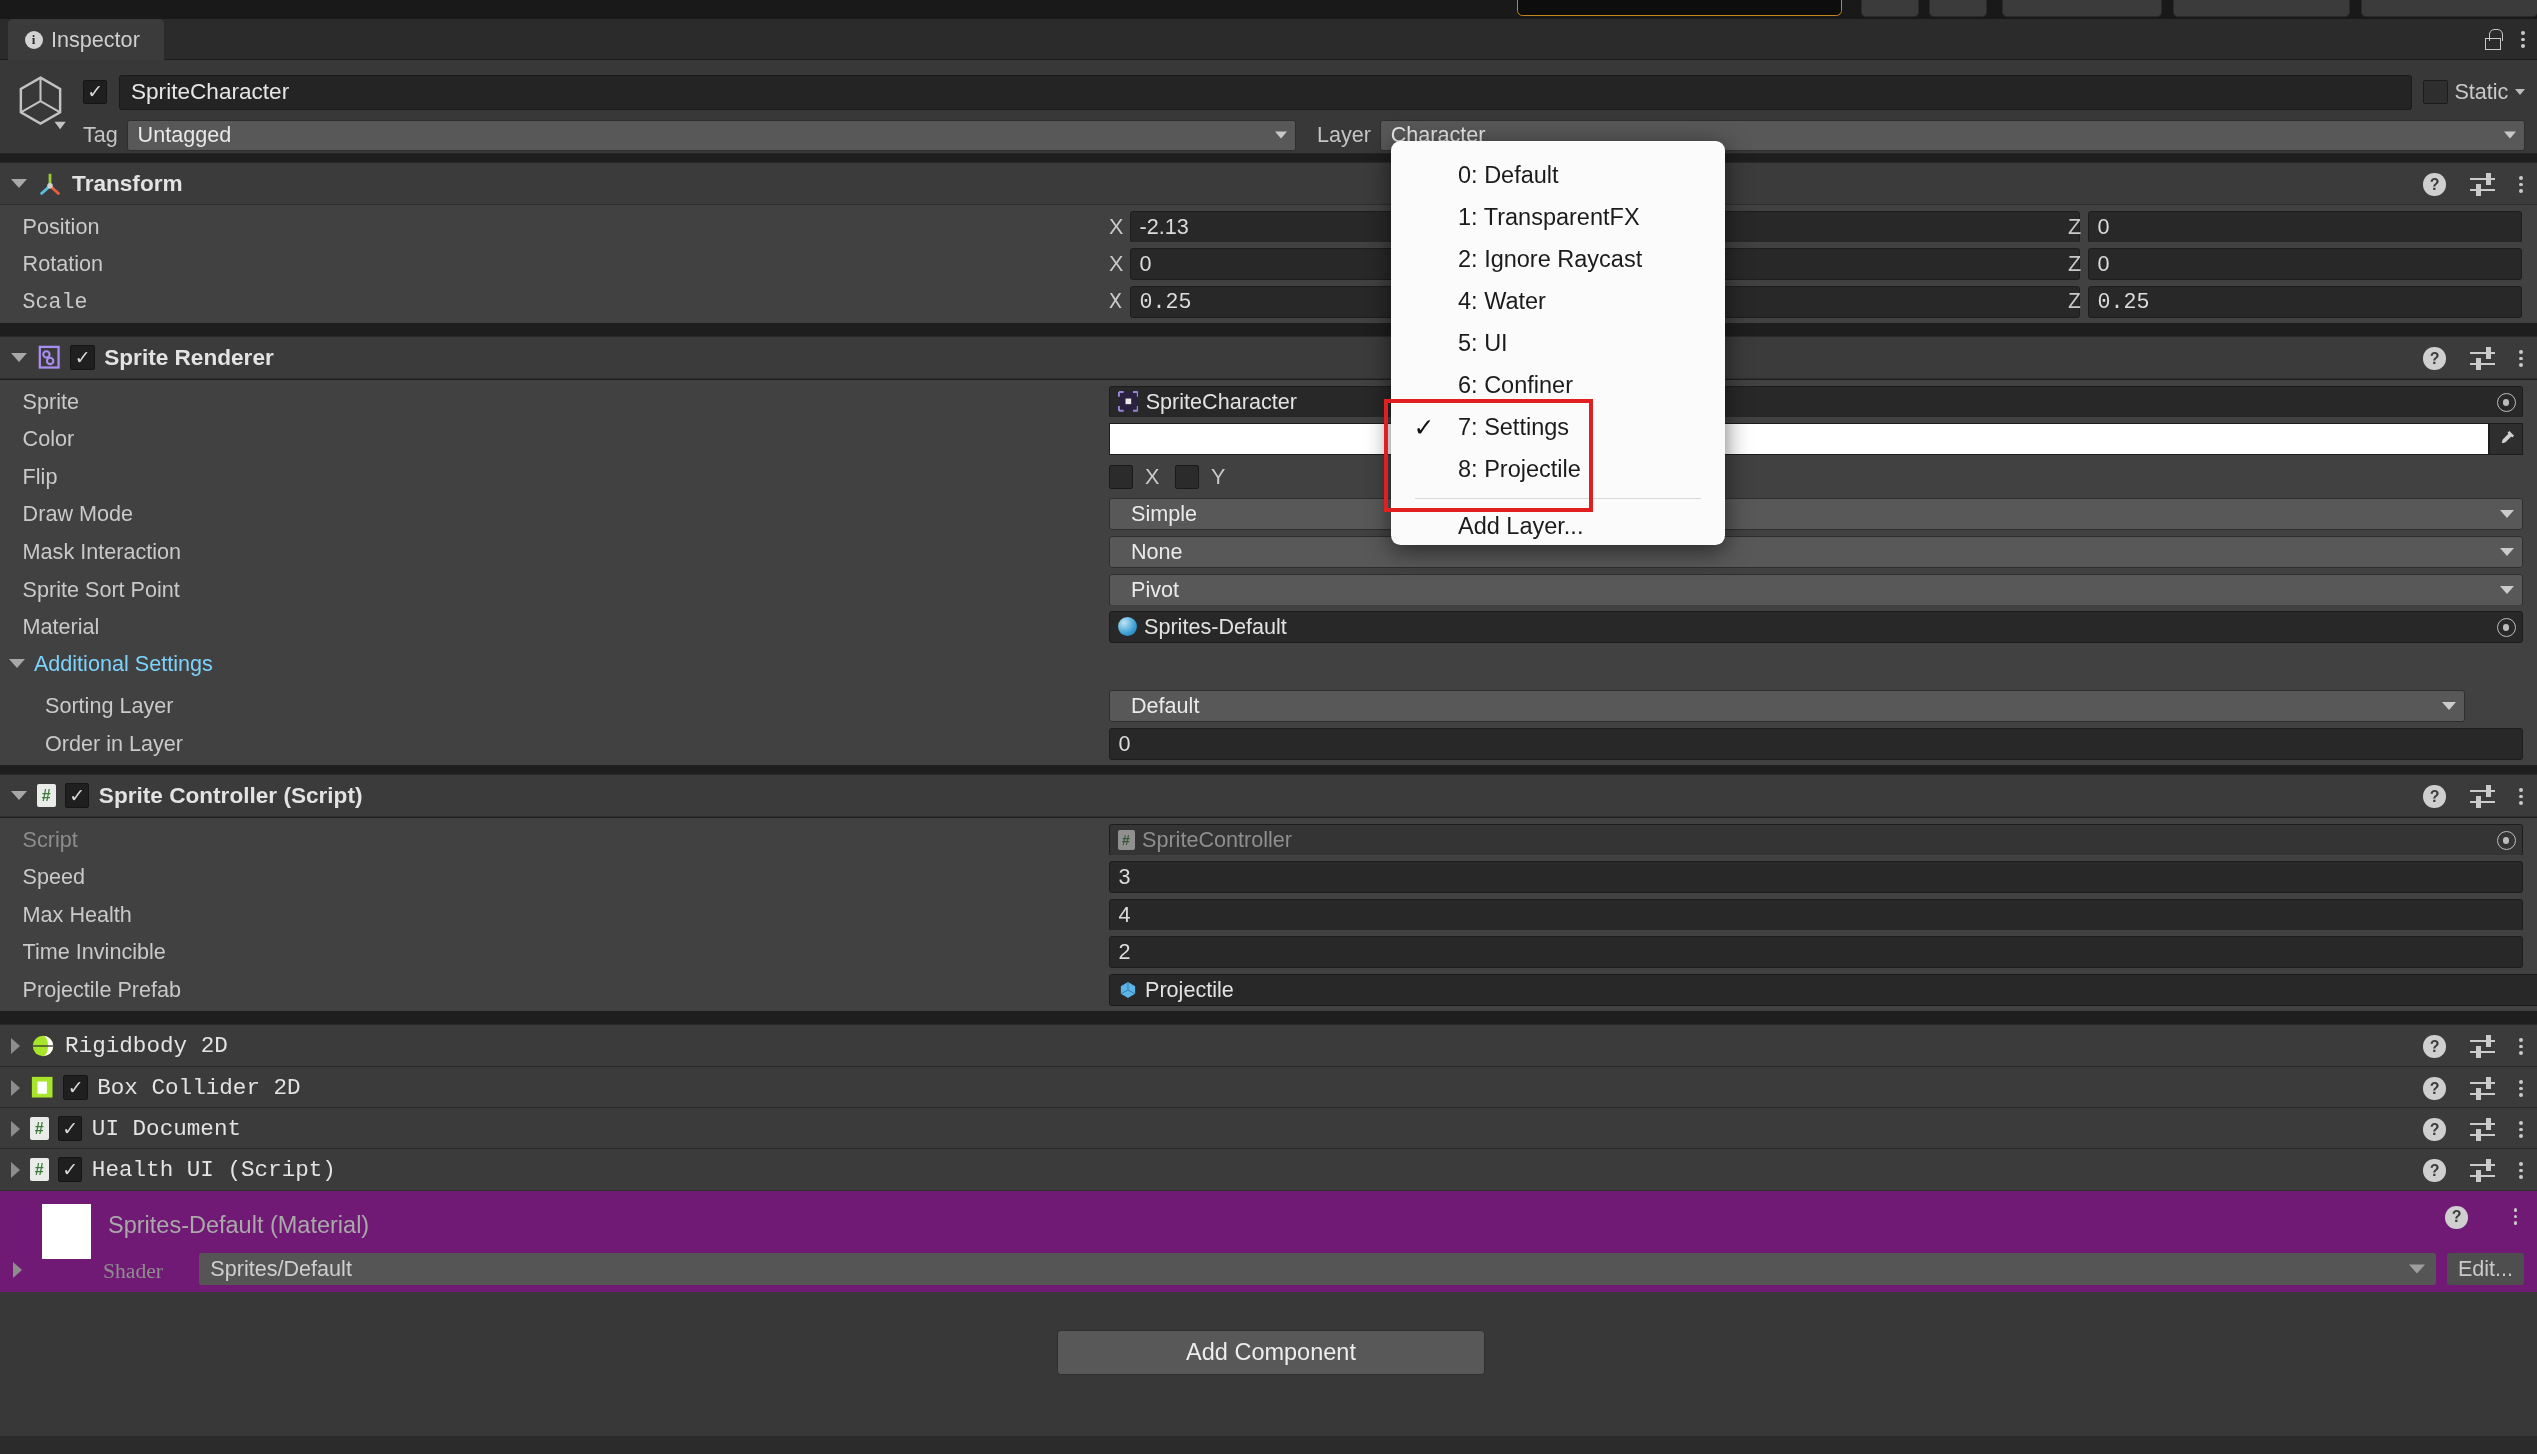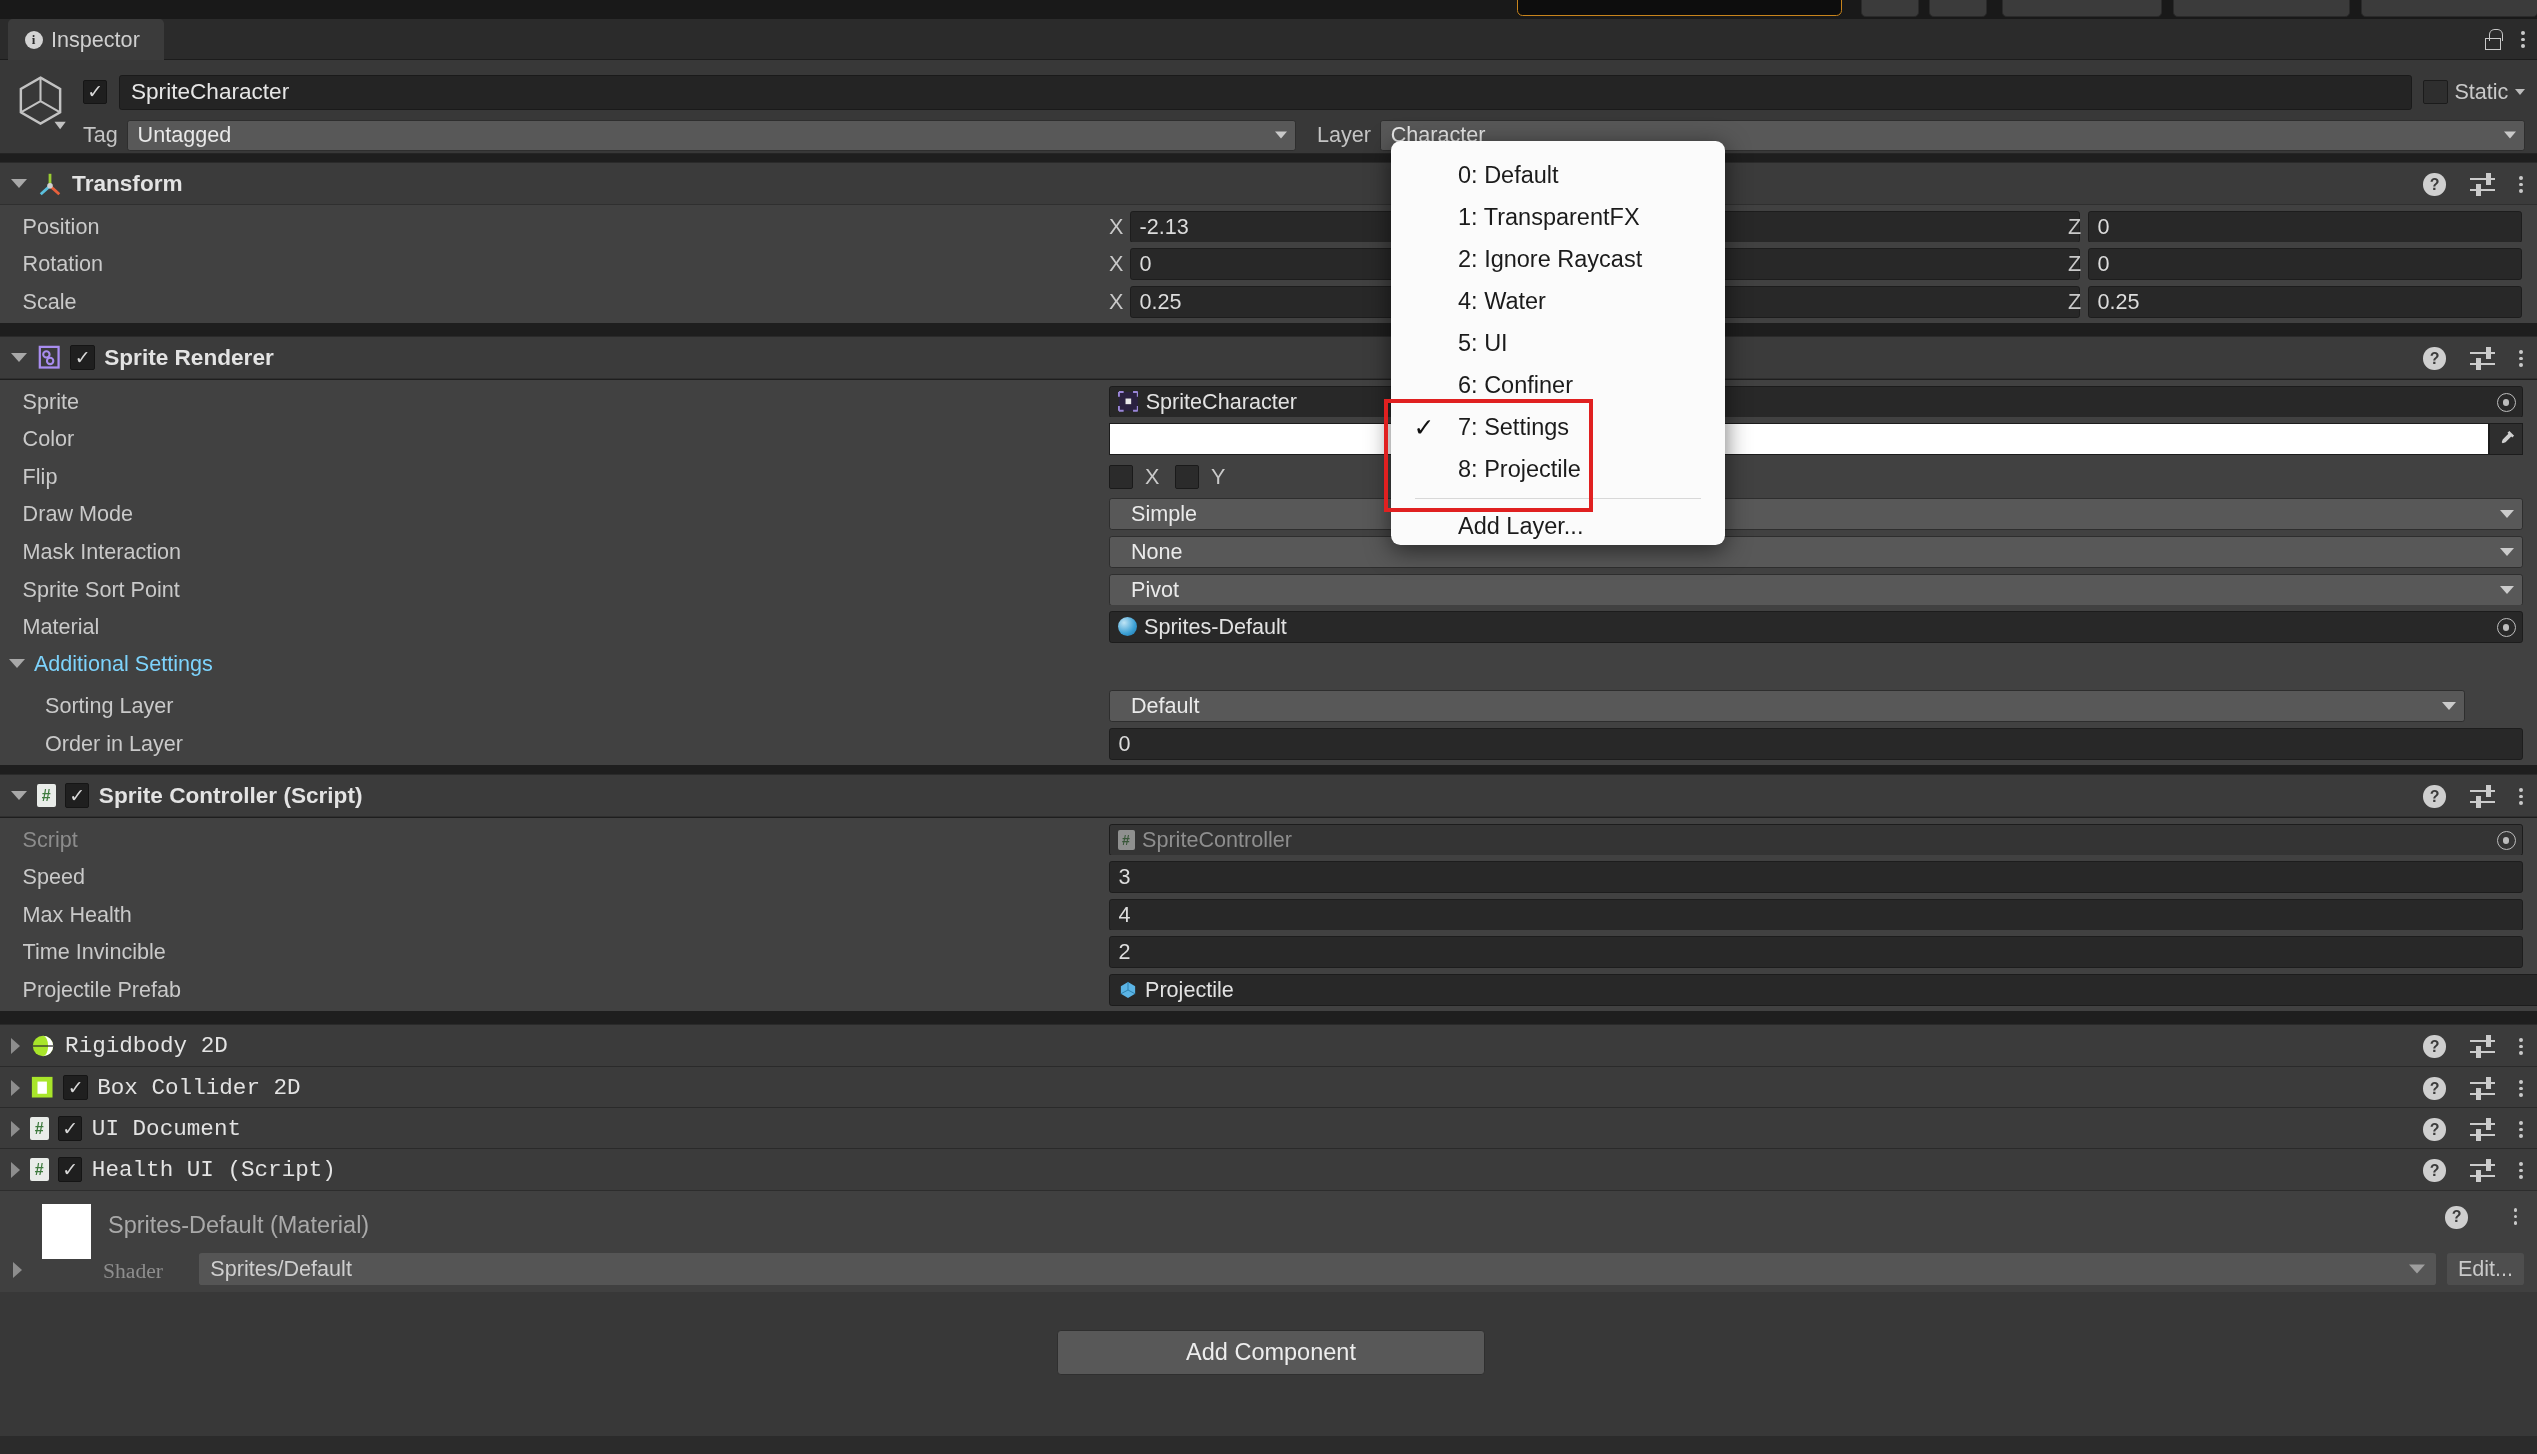--- a/index.html
+++ b/index.html
@@ -145,21 +145,21 @@
   .dd-field .arr{ position:absolute; right:8.5px; top:50%; transform:translateY(-50%);
     width:0;height:0;border-left:7.5px solid transparent;border-right:7.5px solid transparent;border-top:8.5px solid #cbcbcb; }
 
   .flip-chk{ position:absolute; top:10.3px; width:23.5px;height:23.5px;background:#2b2b2b;border:0.9px solid #1a1a1a;border-radius:1.9px; }
 
   
   .sub-head{ position:absolute; left:0; width:2538px; height:41px; background:#414141; display:flex; align-items:center; padding-left:9.4px; gap:8.5px; }
   .sub-head .t{ font-size:21.6px; color:#7dd3fc; }
 
   
-  .mat-block{ position:absolute; left:0; width:2538px; background:#404040; border-top:0.9px solid #2d2d2d; }
+  .mat-block{ position:absolute; left:0; width:2538px; background:#701a75; border-top:0.9px solid #2d2d2d; }
   .mat-thumb{ position:absolute; left:42px; top:13px; width:49px; height:55px; background:#ffffff; }
   .mat-title{ position:absolute; left:108px; top:20.7px; font-size:23.5px; color:#a9a9a9; }
   .mat-shader-lbl{ position:absolute; left:103px; top:68px; font-size:21.6px; color:#8e8e8e;font-family:Liberation Serif, serif; }
   .mat-shader-fld{
     position:absolute; left:199px; top:62px; width:2237px; height:32px; background:#555555;
     border-radius:2.8px; display:flex; align-items:center; padding:0 11.3px; color:#cfcfcf; font-size:21.6px;
   }
   .mat-shader-fld .arr{ position:absolute; right:11.3px; top:50%; transform:translateY(-50%);
     width:0;height:0;border-left:8.5px solid transparent;border-right:8.5px solid transparent;border-top:9.4px solid #9e9e9e; }
   .edit-btn{
@@ -293,21 +293,21 @@
 
 <div class="row" style="top:242px;">
   <span class="lbl">Rotation</span>
   <span class="axis-lbl" style="left:1109px;">X</span>
   <span class="num-field" style="left:1130px;width:531px;">0</span>
   <span class="num-field" style="left:1665px;width:415px;"></span>
   <span class="axis-lbl" style="left:2068px;">Z</span>
   <span class="num-field" style="left:2088px;width:434px;">0</span>
 </div>
 
-<div class="row" style="top:280px;">
+<div class="row" style="top:280px;font-family:Liberation Mono, monospace;">
   <span class="lbl">Scale</span>
   <span class="axis-lbl" style="left:1109px;">X</span>
   <span class="num-field" style="left:1130px;width:531px;">0.25</span>
   <span class="num-field" style="left:1665px;width:415px;"></span>
   <span class="axis-lbl" style="left:2068px;">Z</span>
   <span class="num-field" style="left:2088px;width:434px;">0.25</span>
 </div>
 
 <div class="comp-head" style="top:336px;">
   <span class="foldout"></span>

